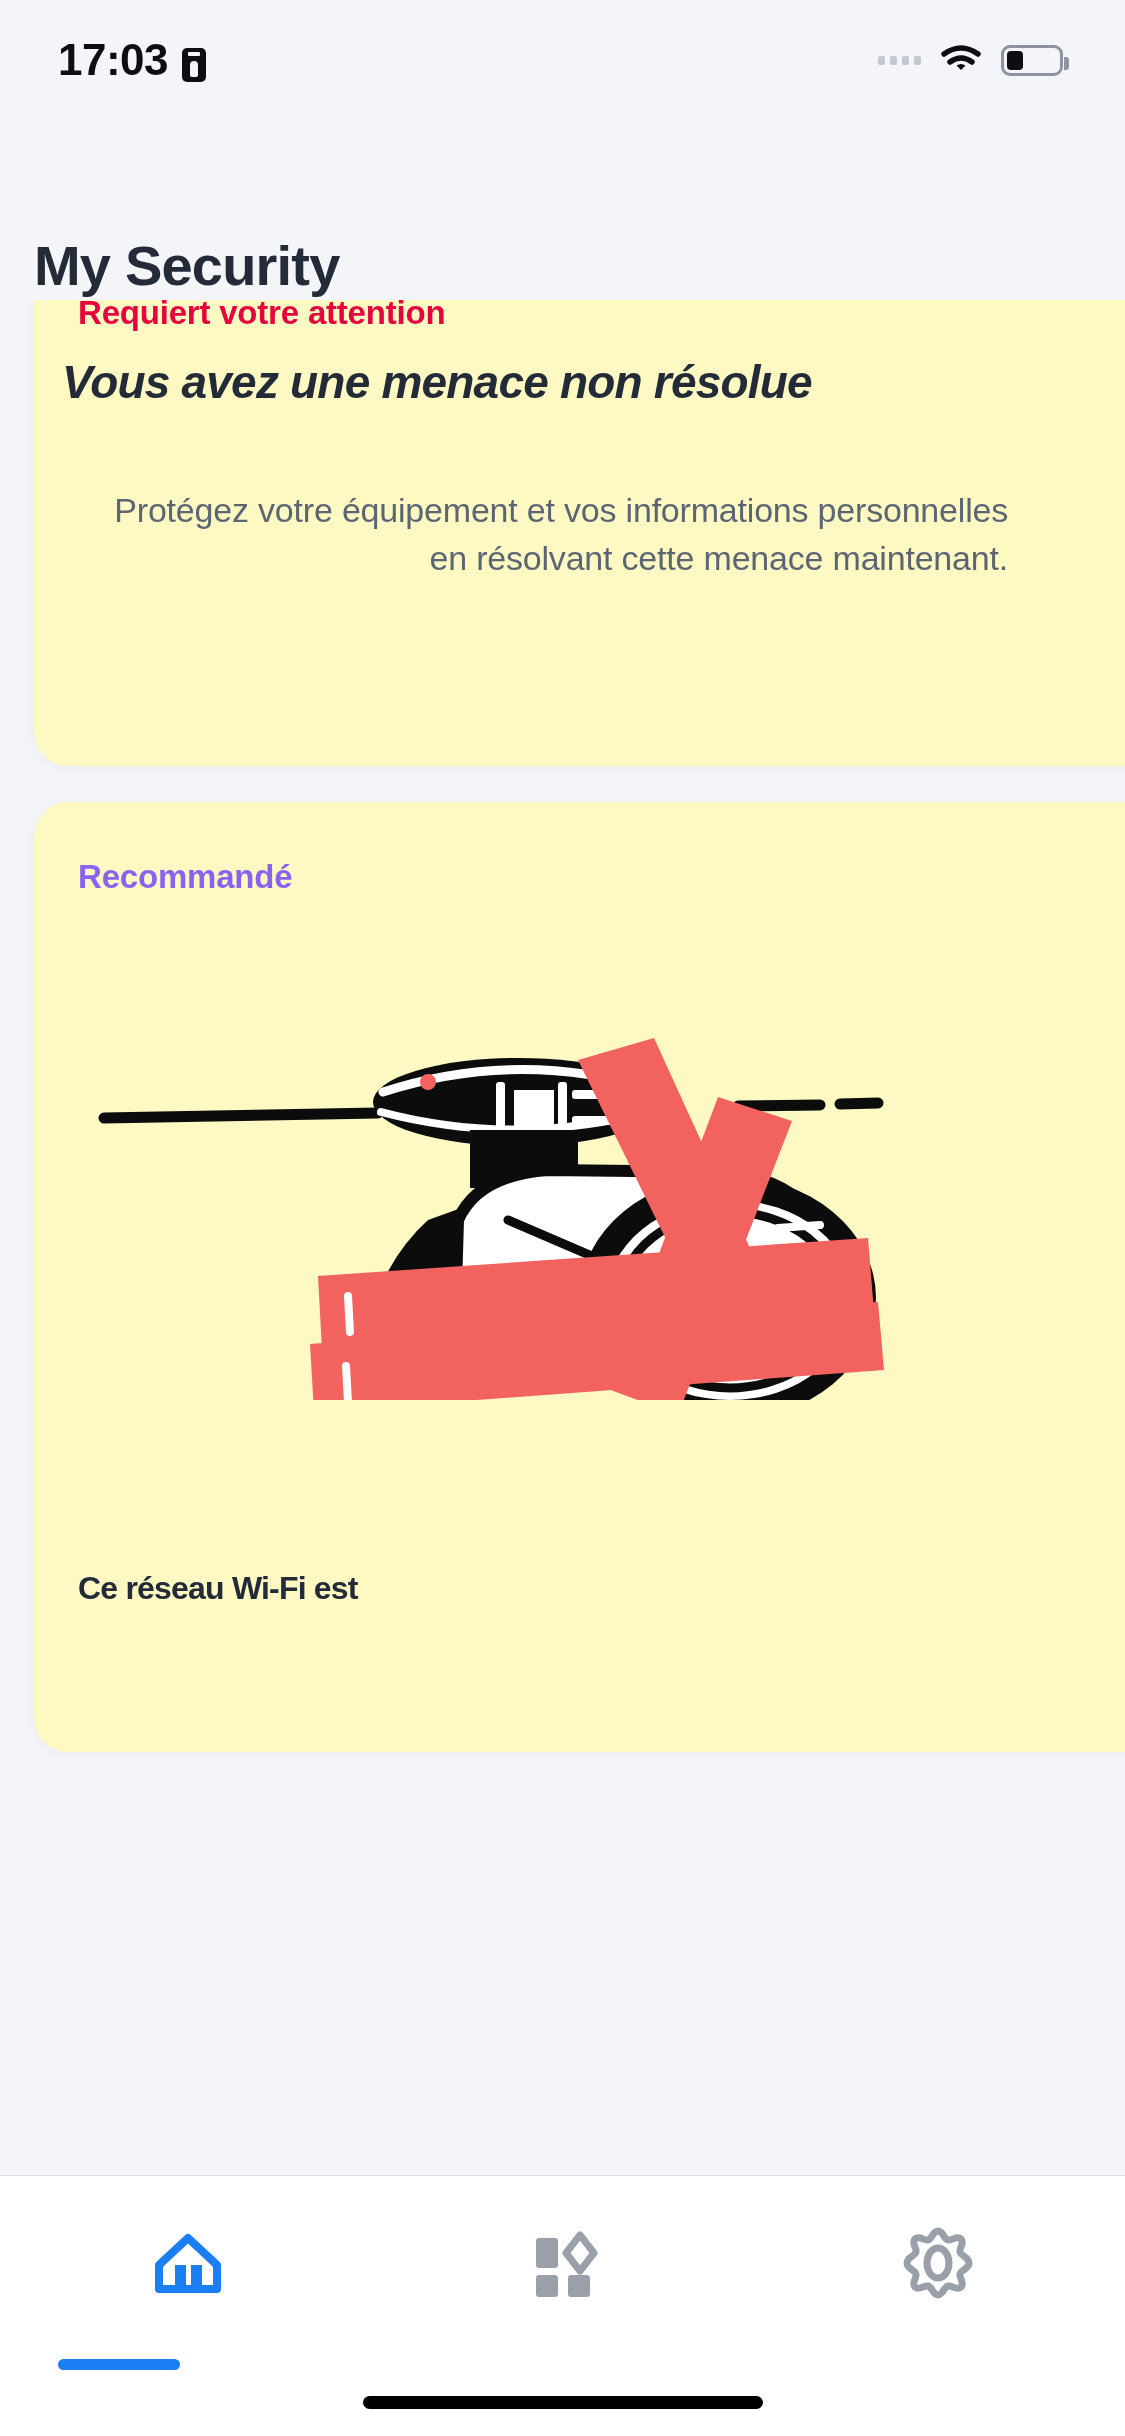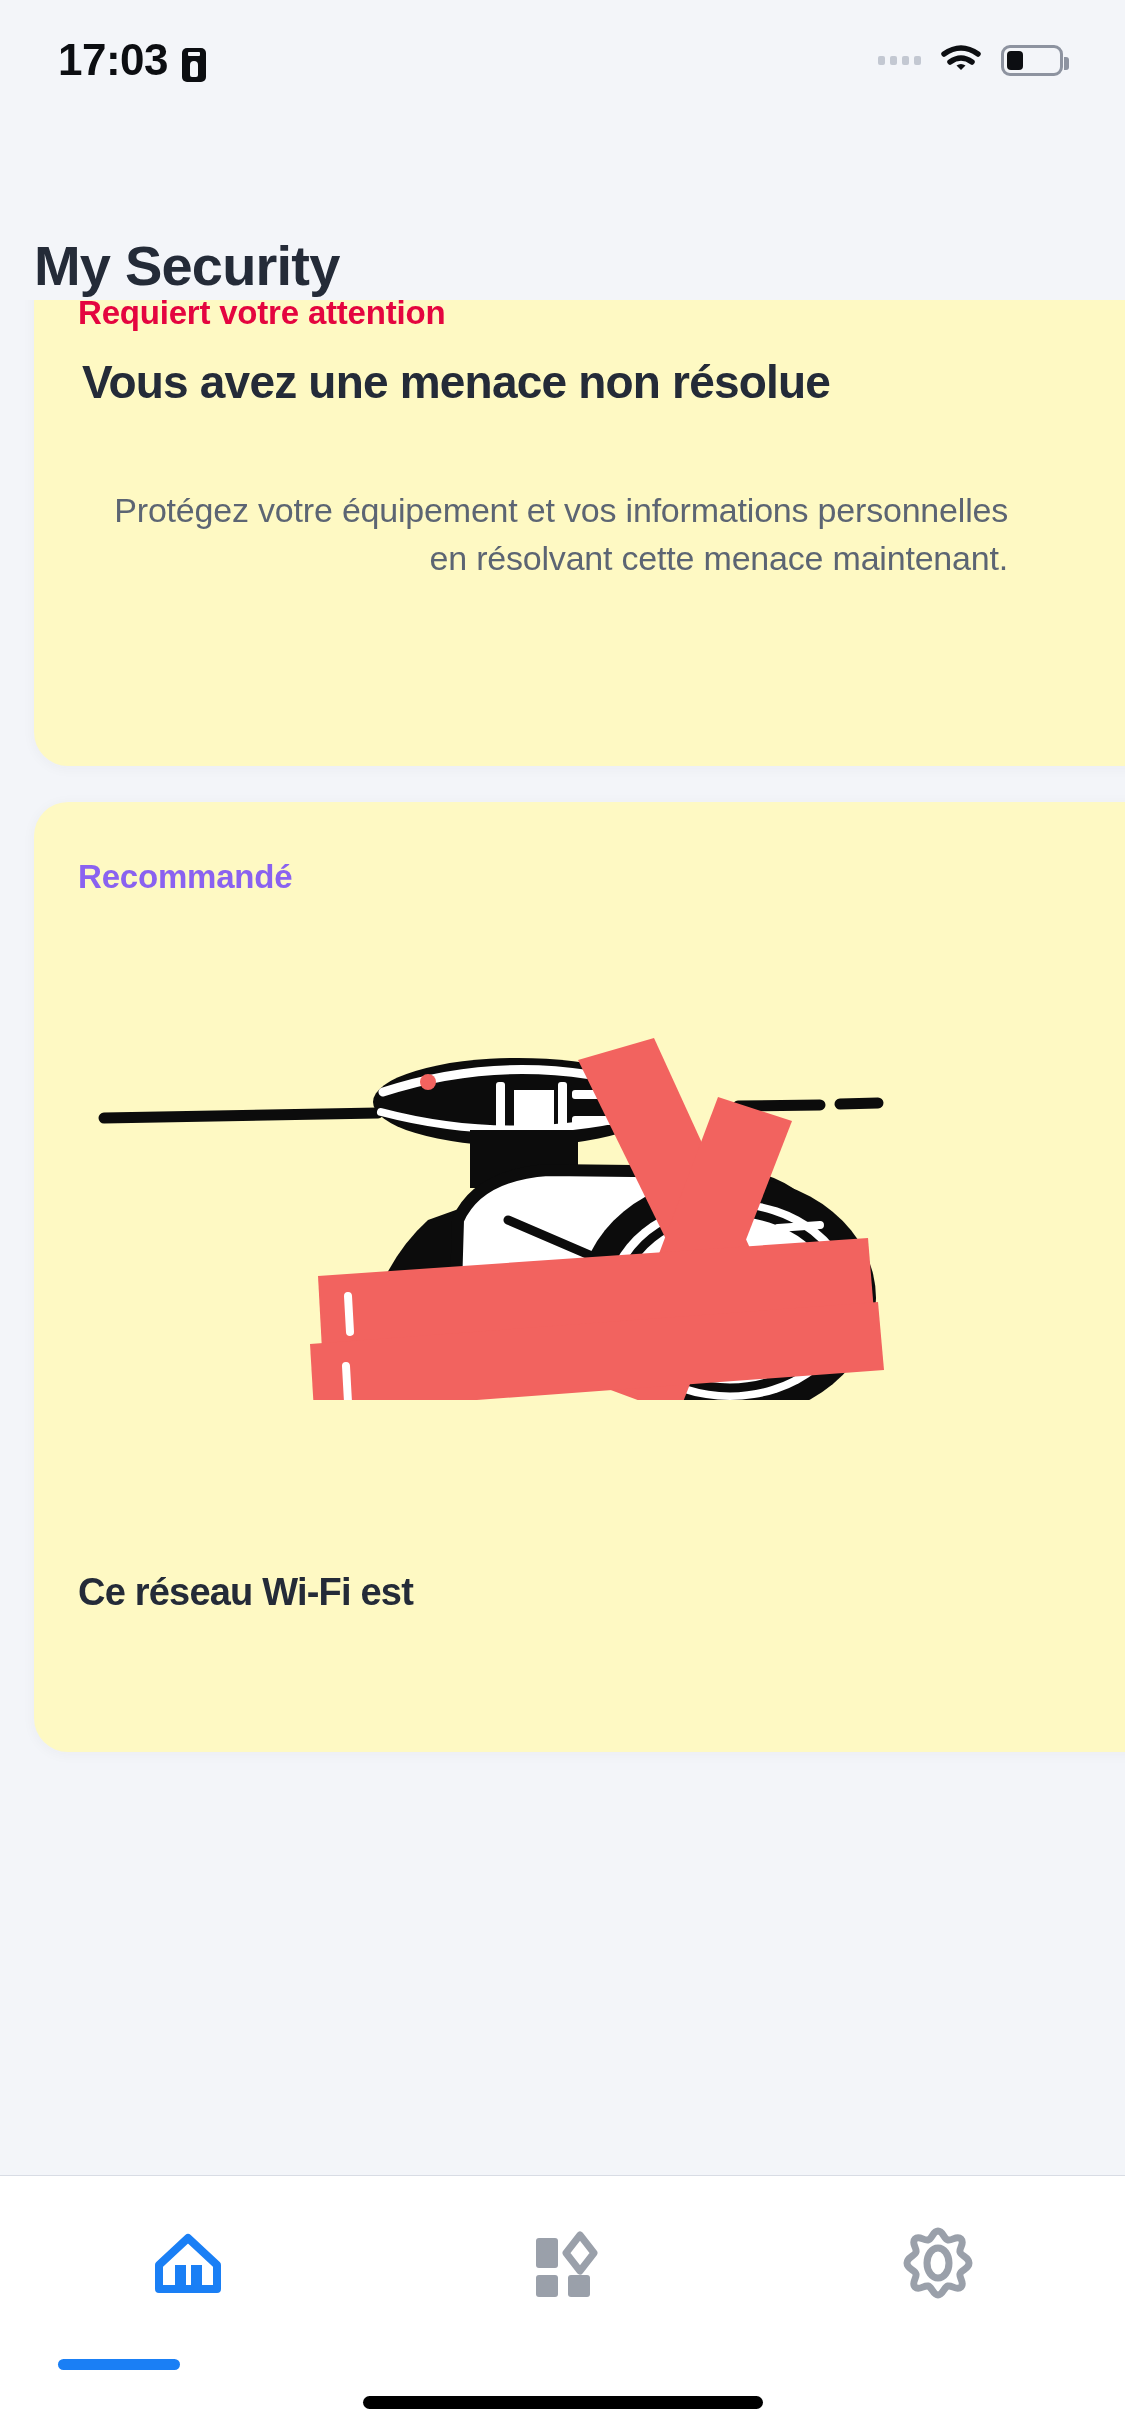--- a/index.html
+++ b/index.html
@@ -70,23 +70,23 @@
     box-shadow:0 2px 14px rgba(40,50,70,0.045);
   }
   #card-threat { top:-54px; height:520px; }
   #card-reco   { top:502px; height:950px; }
 
   .eyebrow {
     position:absolute; left:44px;
     font-size:33px; font-weight:700; letter-spacing:-0.2px;
   }
   .headline {
-    position:absolute; left:48px; width:900px;
+    position:absolute; left:28px; width:900px;
     font-size:46px; font-weight:700; color:#242b38;
-    line-height:1.16; letter-spacing:-0.8px;
+    line-height:1.16; letter-spacing:-0.8px;font-style:italic;
   }
   .bodytext {
     position:absolute; left:44px; width:930px;
     font-size:34px; font-weight:400; color:#5c6573;
     line-height:1.42; letter-spacing:-0.2px;
   }
   .cta {
     position:absolute; left:44px; width:970px; height:112px;
     background:#252c38; border-radius:56px; border:none;
     color:#ffffff; font-size:37px; font-weight:400;
@@ -94,21 +94,21 @@
     letter-spacing:-0.2px; cursor:pointer;
     display:flex; align-items:center; justify-content:center;
   }
 
   
   .illus { position:absolute; left:44px; top:118px; width:970px; height:480px; }
   .illus svg { width:100%; height:100%; display:block; }
 
   .reco-title {
     position:absolute; left:44px; top:768px; width:950px;
-    font-size:38px; font-weight:700; color:#242b38;
+    font-size:32px; font-weight:700; color:#242b38;
     line-height:1.16; letter-spacing:-0.8px;
   }
 
   
   .tabbar {
     position:absolute; left:0; bottom:0; width:1125px; height:261px;
     background:#ffffff; border-top:1px solid #d8dce4;
   }
   .tabs { display:flex; height:176px; }
   .tab {

